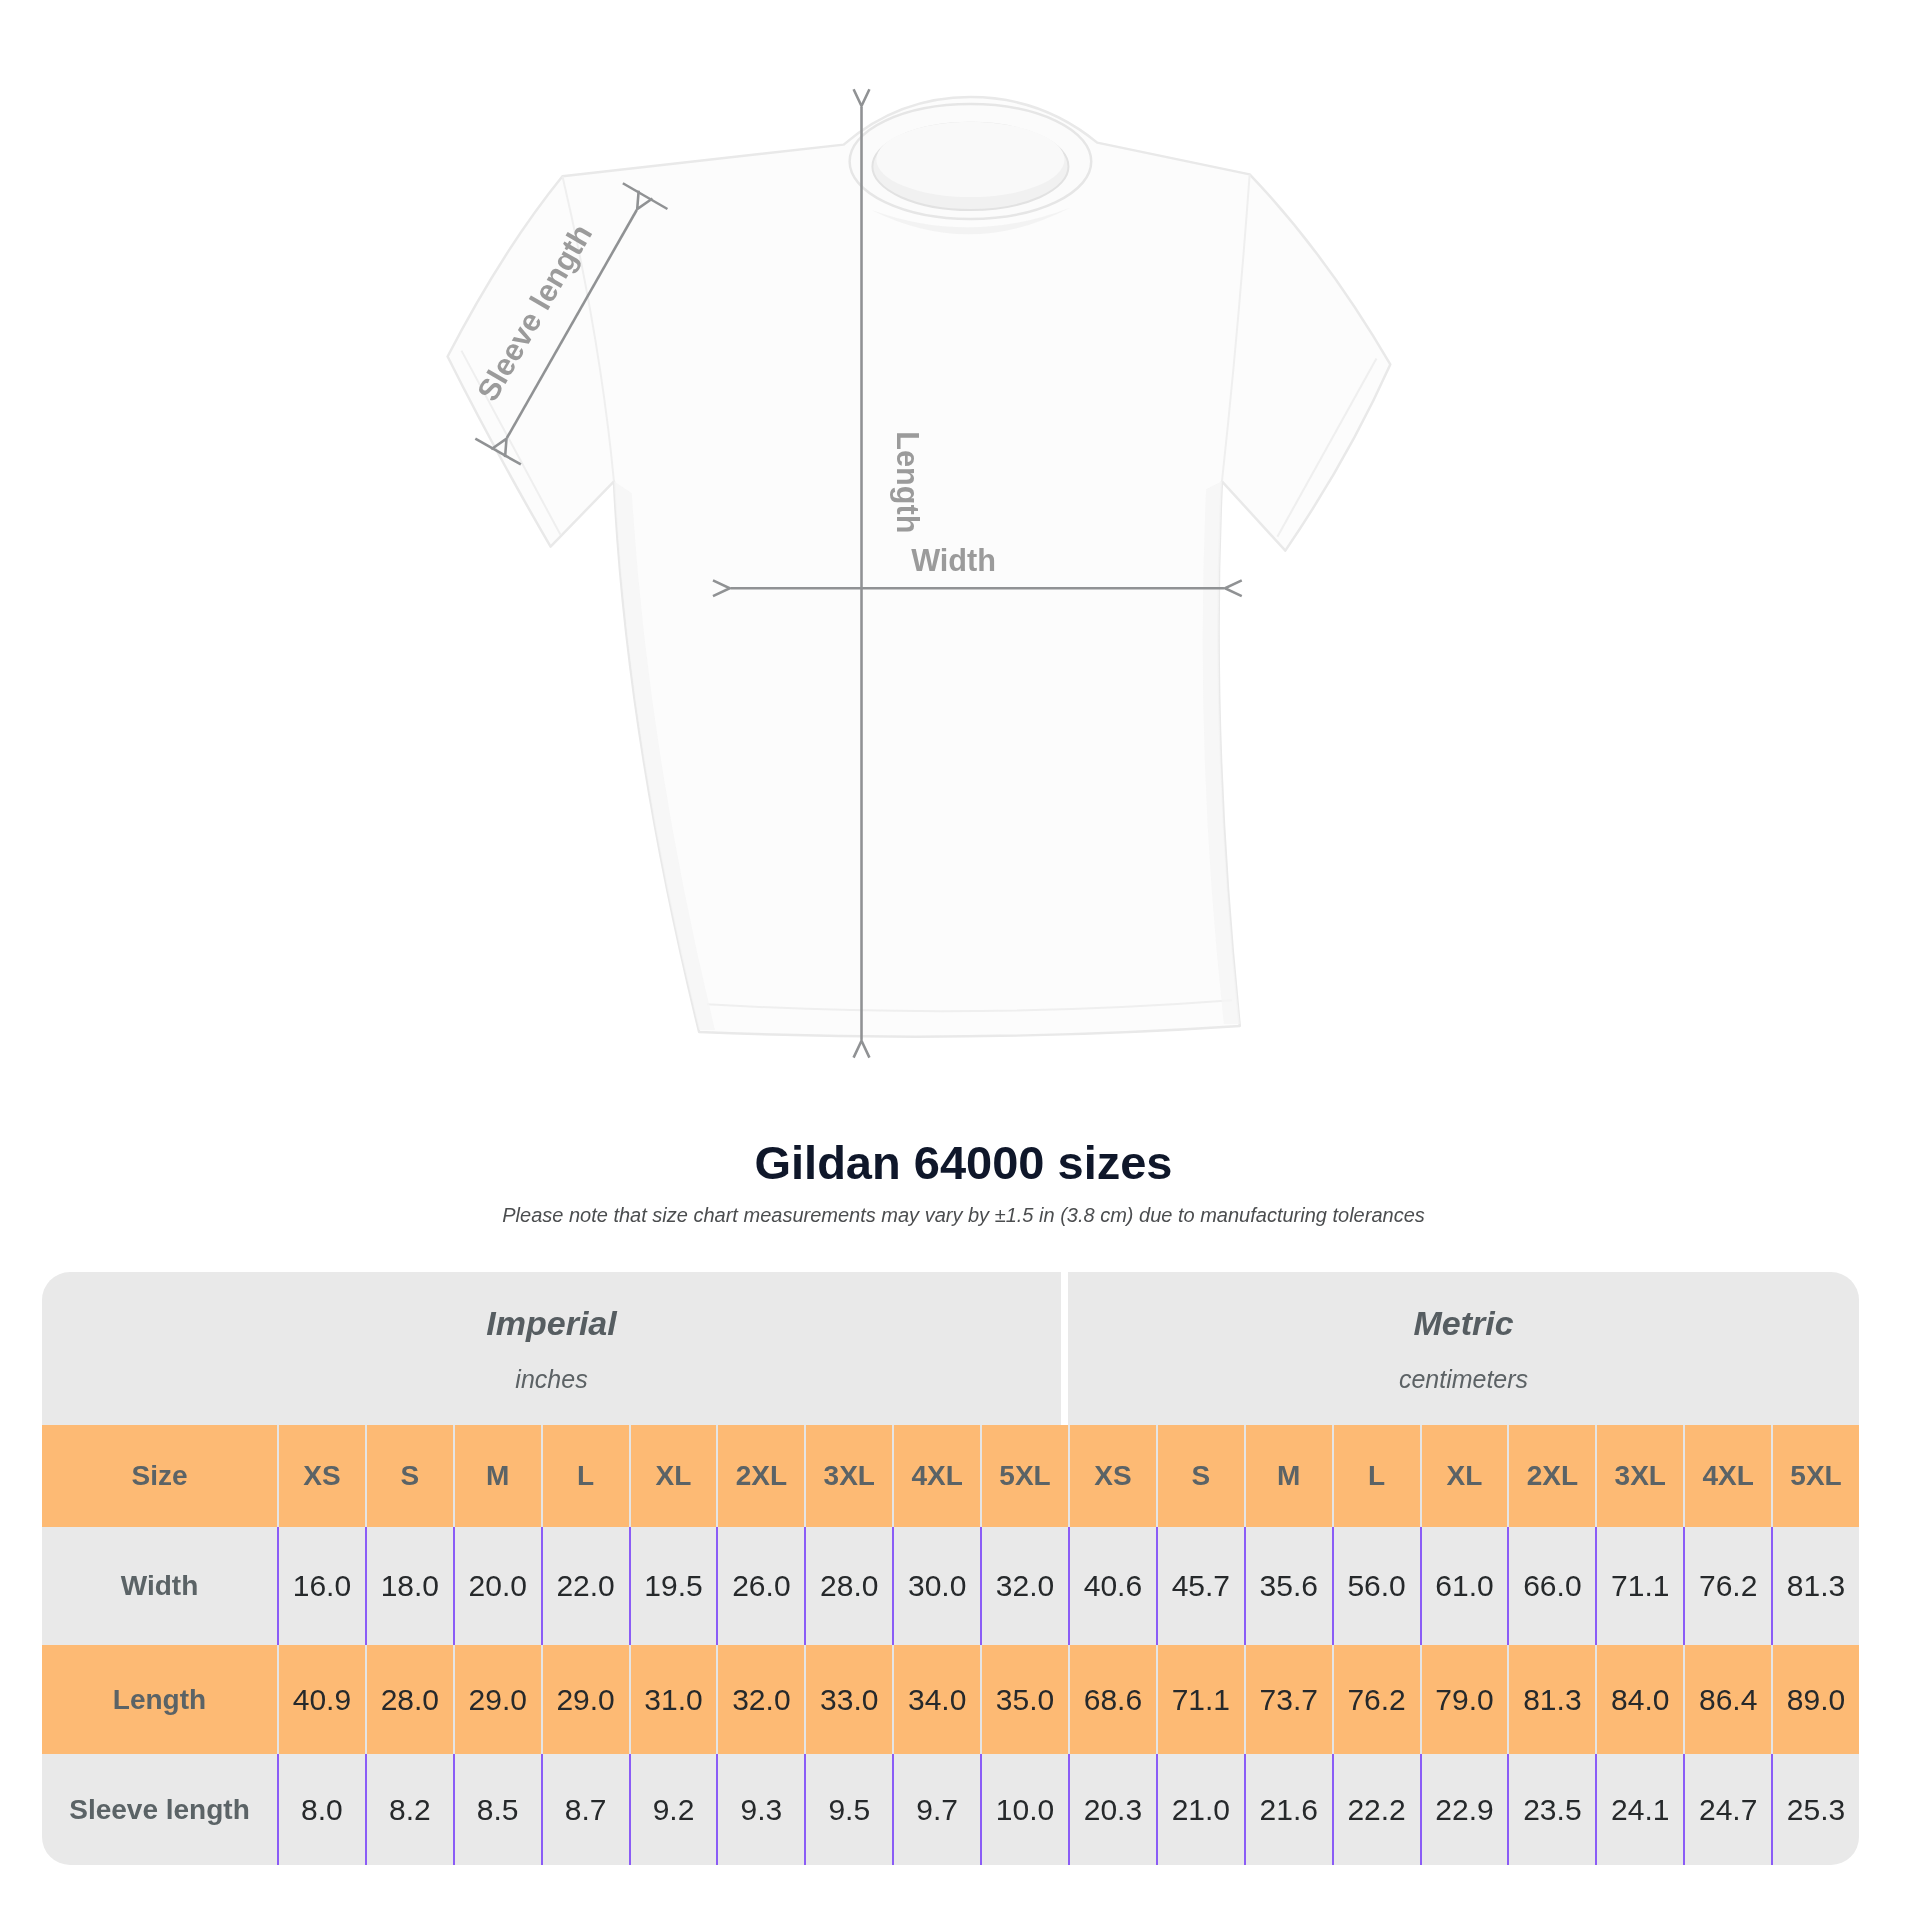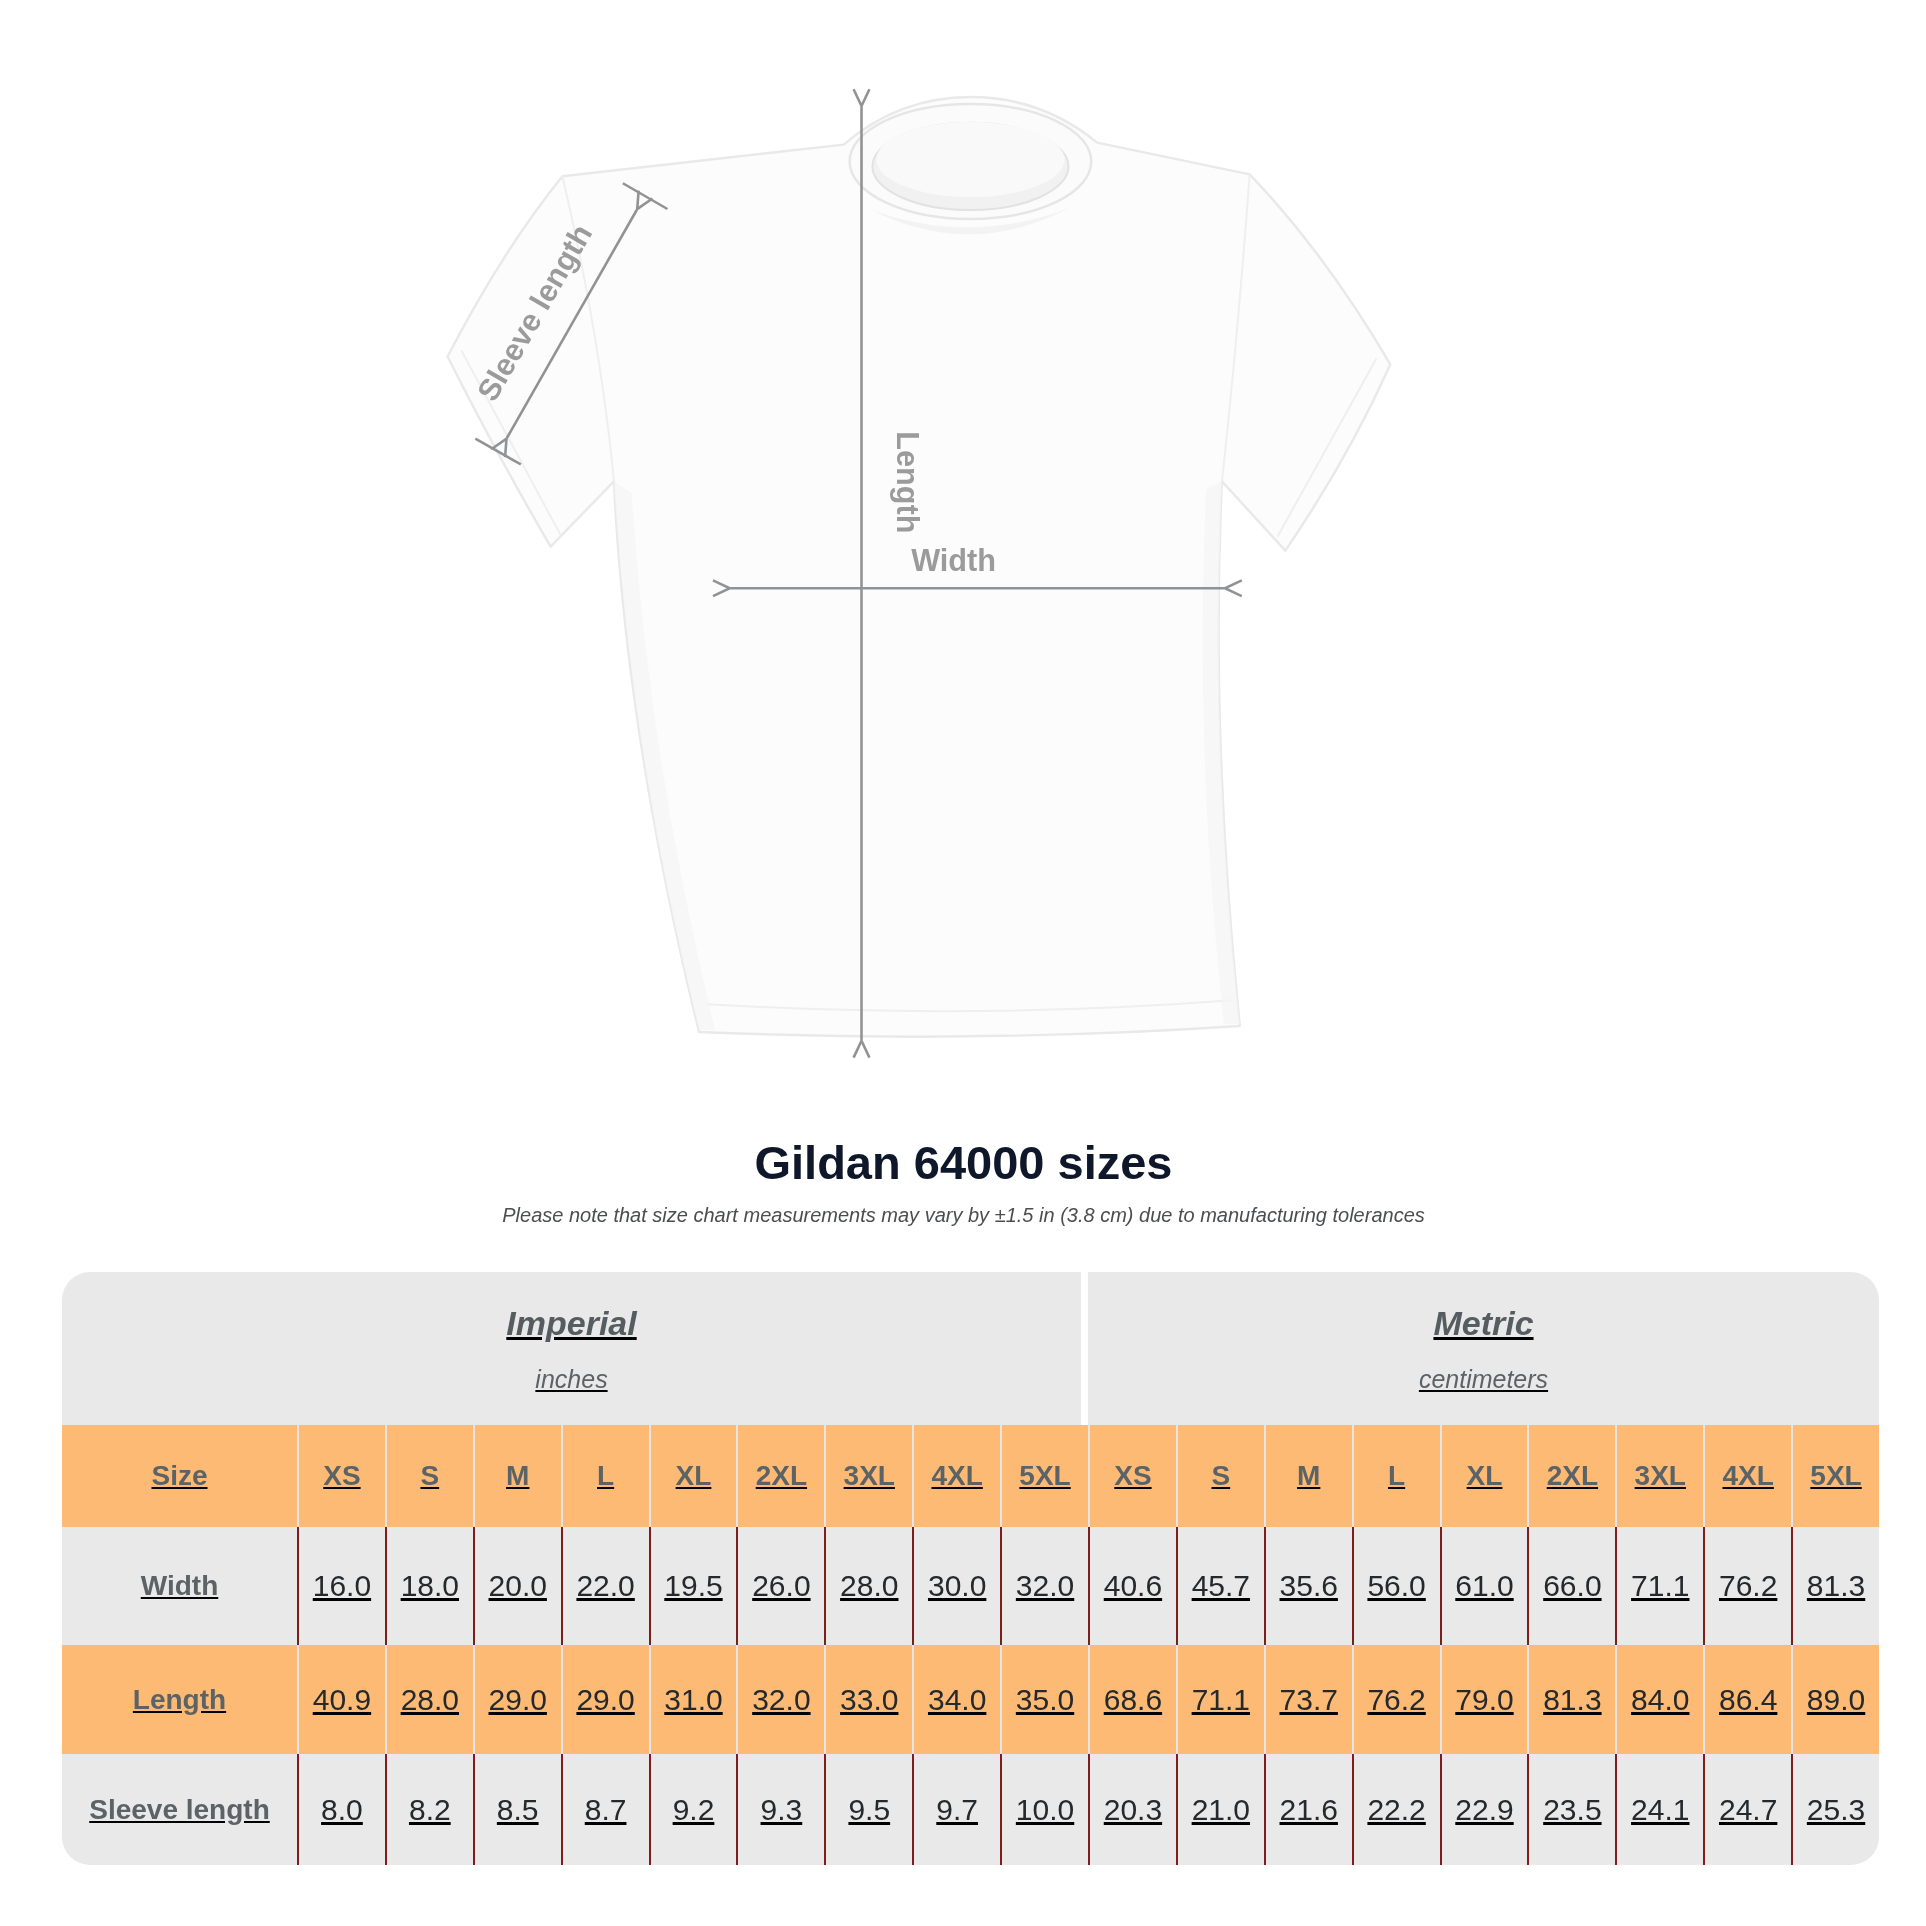--- a/index.html
+++ b/index.html
@@ -3,36 +3,36 @@
 <meta charset="utf-8">
 <style>
   html,body{margin:0;padding:0;background:#fff;}
   .canvas{position:relative;width:1927px;height:1927px;background:#fff;overflow:hidden;
           font-family:"Liberation Sans",sans-serif;}
   .shirt-svg{position:absolute;left:0;top:0;}
   .page-title{position:absolute;left:0;top:1135px;width:1927px;margin:0;text-align:center;
           font-size:47px;font-weight:bold;color:#0f172a;letter-spacing:0;}
   .subtitle{position:absolute;left:0;top:1204px;width:1927px;margin:0;text-align:center;
           font-size:20px;font-style:italic;color:#4b4d4f;}
-  .tbl{position:absolute;left:62px;top:1272px;width:1817px;height:593px;display:grid;
+  .tbl{position:absolute;left:42px;top:1272px;width:1817px;height:593px;display:grid;
           grid-template-columns:235px repeat(18,1fr);
           grid-template-rows:153px 102px 118px 109px 111px;
-          border-radius:28px;overflow:hidden;text-decoration:underline;}
+          border-radius:28px;overflow:hidden;}
   .g{background:#e9e9e9;display:flex;flex-direction:column;align-items:center;justify-content:center;color:#565d61;}
   .gt{font-size:34px;font-weight:bold;font-style:italic;}
   .gs{font-size:25px;font-style:italic;margin-top:22px;color:#5c6265;}
   .gi{grid-column:1/11;border-right:7px solid #ffffff;}
   .gm{grid-column:11/20;}
   .c{display:flex;align-items:center;justify-content:center;font-size:30px;color:#26292b;}
   .hd{font-weight:bold;font-size:28px;color:#5b6366;}
   .lab{font-weight:bold;font-size:28px;color:#5b6366;}
   .w{background:#fdba74;}
   .gr{background:#e9e9e9;}
   .sw{border-left:2px solid #e5e5e5;}
-  .sg{border-left:2px solid #7f1d1d;}
+  .sg{border-left:2px solid #8b5cf6;}
   .ann-label{font-family:"Liberation Sans",sans-serif;font-size:31px;font-weight:bold;fill:#9b9b9b;}
 </style>
 </head>
 <body>
 
 <div class="canvas">
 
   <svg class="shirt-svg" width="1927" height="1129" viewBox="0 0 1946 1140">
     <defs>
       <marker id="arr" viewBox="0 0 26 26" refX="4" refY="13" markerWidth="26" markerHeight="26" orient="auto-start-reverse" markerUnits="userSpaceOnUse">

